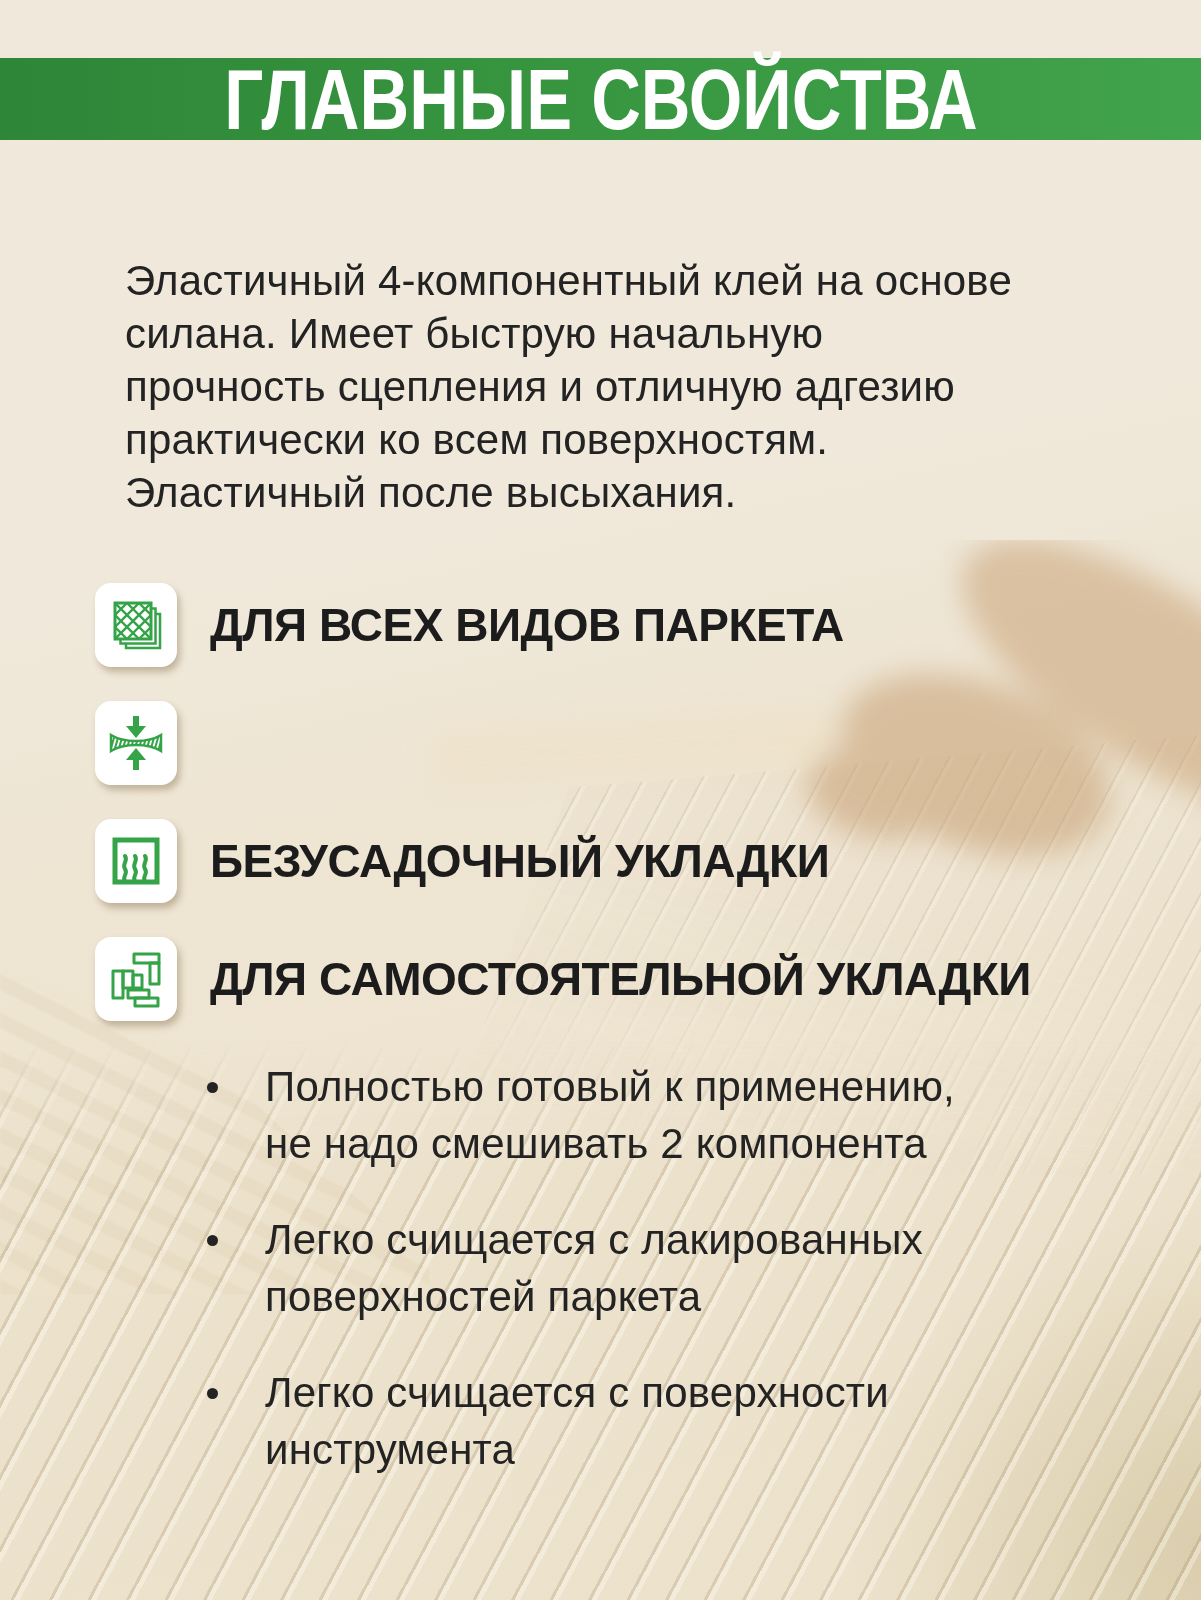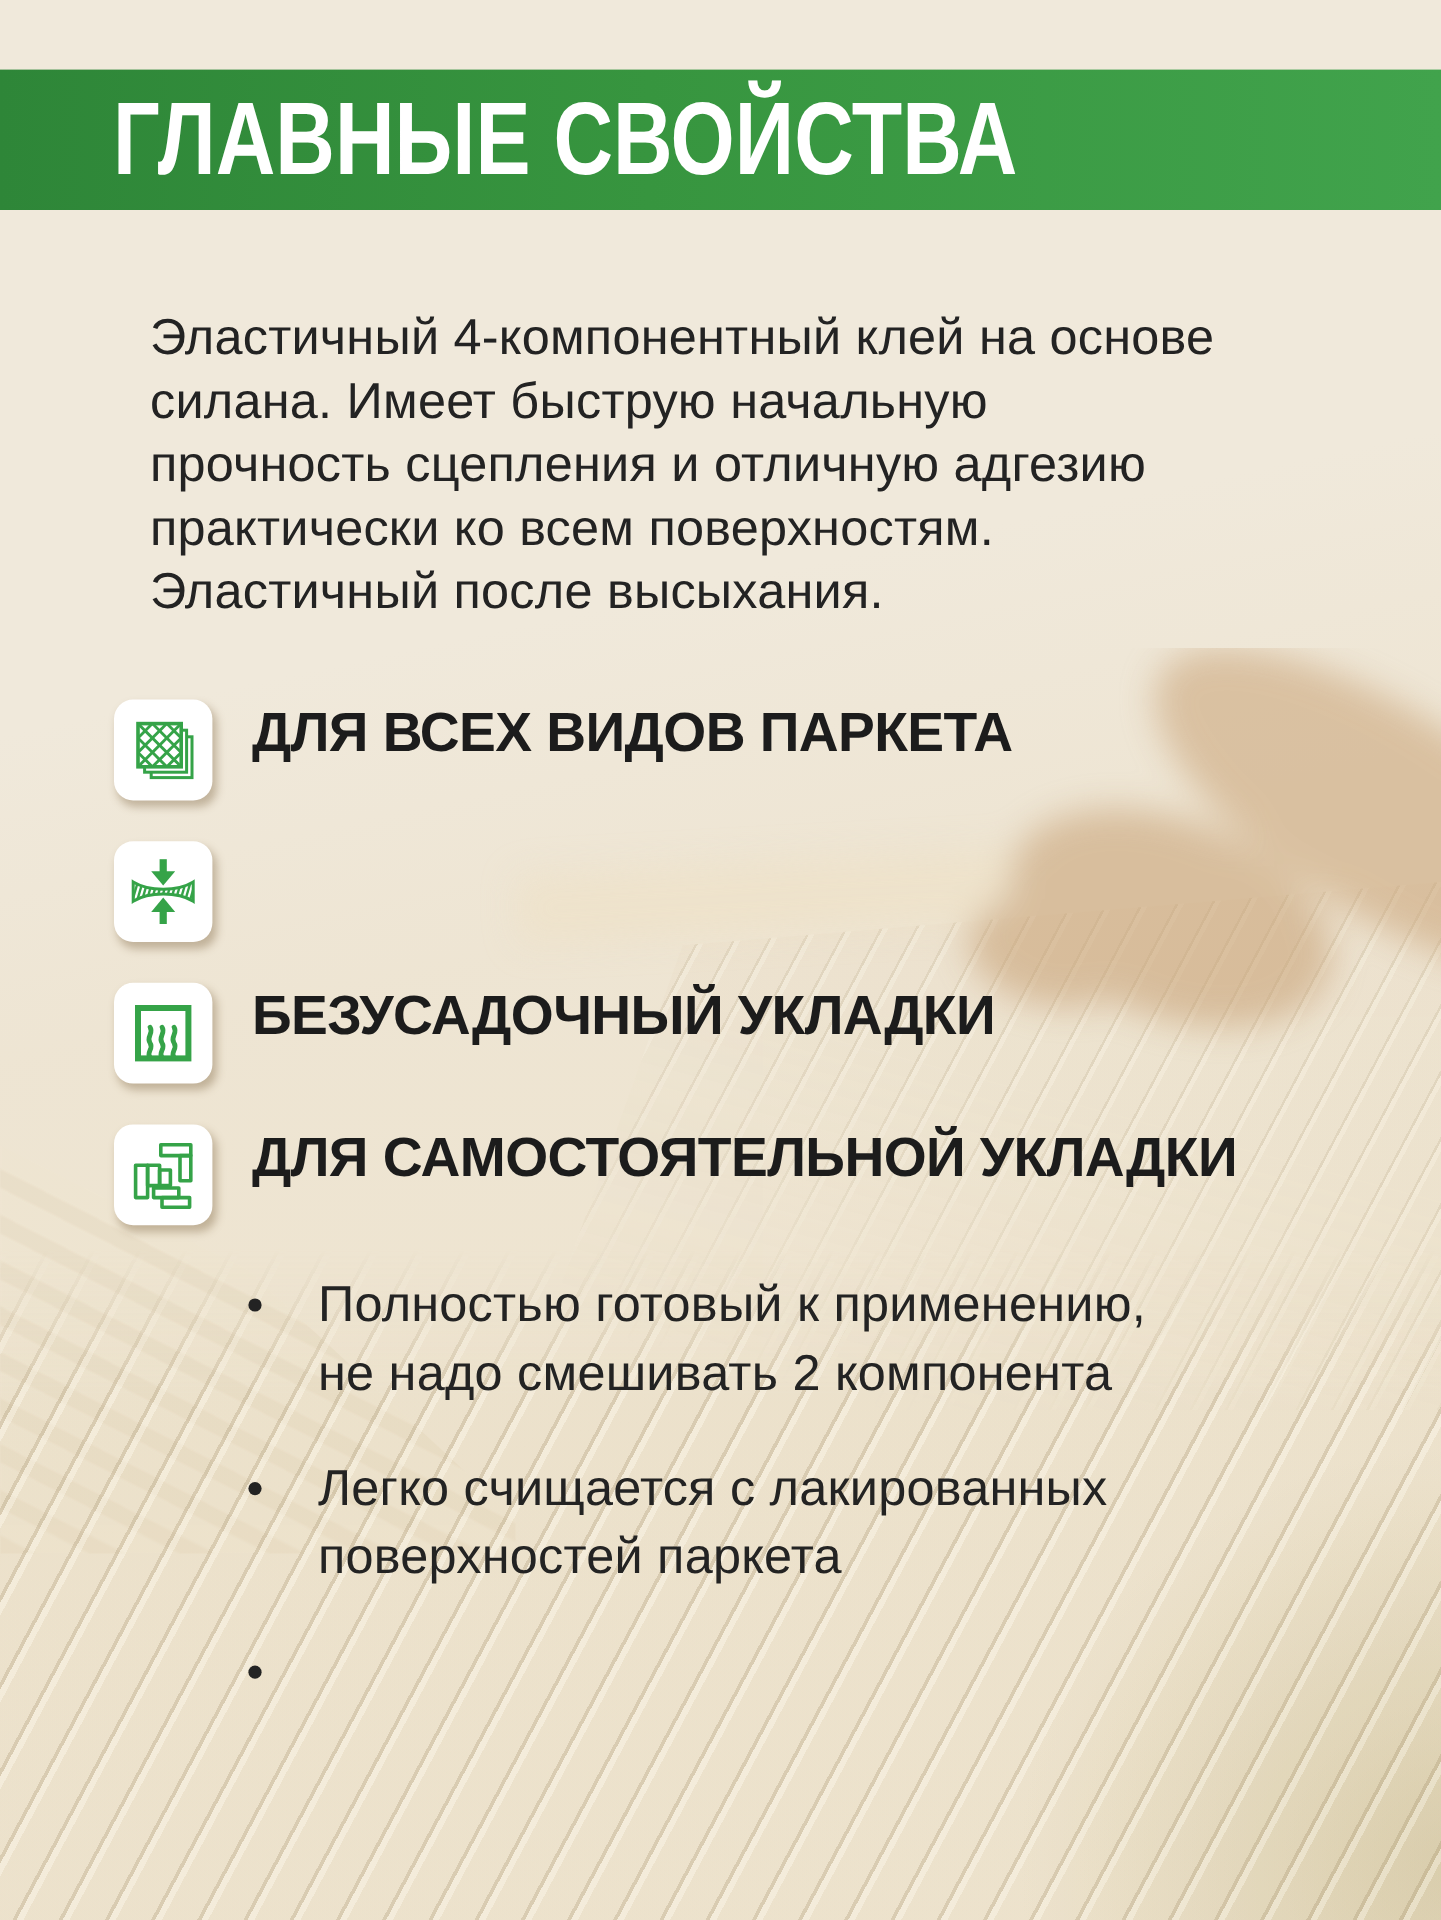--- a/index.html
+++ b/index.html
@@ -43,39 +43,39 @@
     background:repeating-linear-gradient(27deg,
       rgba(213,192,155,.35) 0 14px,
       rgba(242,233,210,.45) 14px 34px);
     clip-path:polygon(0 8%, 48% 36%, 100% 92%, 100% 100%, 0 100%);
     opacity:.45;filter:blur(1px);
   }
   .photo-svg{position:absolute;left:0;top:540px;}
 
   
   .banner{
-    position:absolute;top:58px;left:0;right:0;height:117px;
+    position:absolute;top:58px;left:0;right:0;height:82px;
     background:linear-gradient(90deg,#2e8638 0%, #37953f 45%, #41a34c 100%);
-    display:flex;align-items:center;
+    display:flex;align-items:center;justify-content:center;
   }
   .banner-title{
     font-size:86px;font-weight:bold;color:#ffffff;white-space:nowrap;
     transform:scaleX(.80);transform-origin:center;letter-spacing:0;
   }
 
   
   .intro{
     position:absolute;left:125px;top:254px;width:1010px;
     font-size:42px;line-height:53px;color:#232323;
     white-space:pre-line;letter-spacing:.2px;
   }
 
   
   .features{position:absolute;left:95px;top:583px;}
-  .feature-row{display:flex;height:84px;margin-bottom:34px;}
+  .feature-row{display:flex;align-items:center;height:84px;margin-bottom:34px;}
   .icon-card{
     width:82px;height:84px;background:#ffffff;border-radius:16px;flex:none;
     box-shadow:3px 5px 7px rgba(125,100,65,.40);
     display:flex;align-items:center;justify-content:center;
   }
   .feature-label{
     margin-left:33px;font-size:46px;font-weight:800;color:#1c1c1c;
     letter-spacing:-.5px;white-space:nowrap;
   }
 
@@ -229,16 +229,18 @@
       <span class="bullet-text">Полностью готовый к применению,
 не надо смешивать 2 компонента</span>
     </div>
     <div class="bullet">
       <span class="dot"></span>
       <span class="bullet-text">Легко счищается с лакированных
 поверхностей паркета</span>
     </div>
     <div class="bullet">
       <span class="dot"></span>
+      <span class="bullet-text">Легко счищается с поверхности
+инструмента</span>
     </div>
   </div>
 
 </div>
 
 </body></html>

